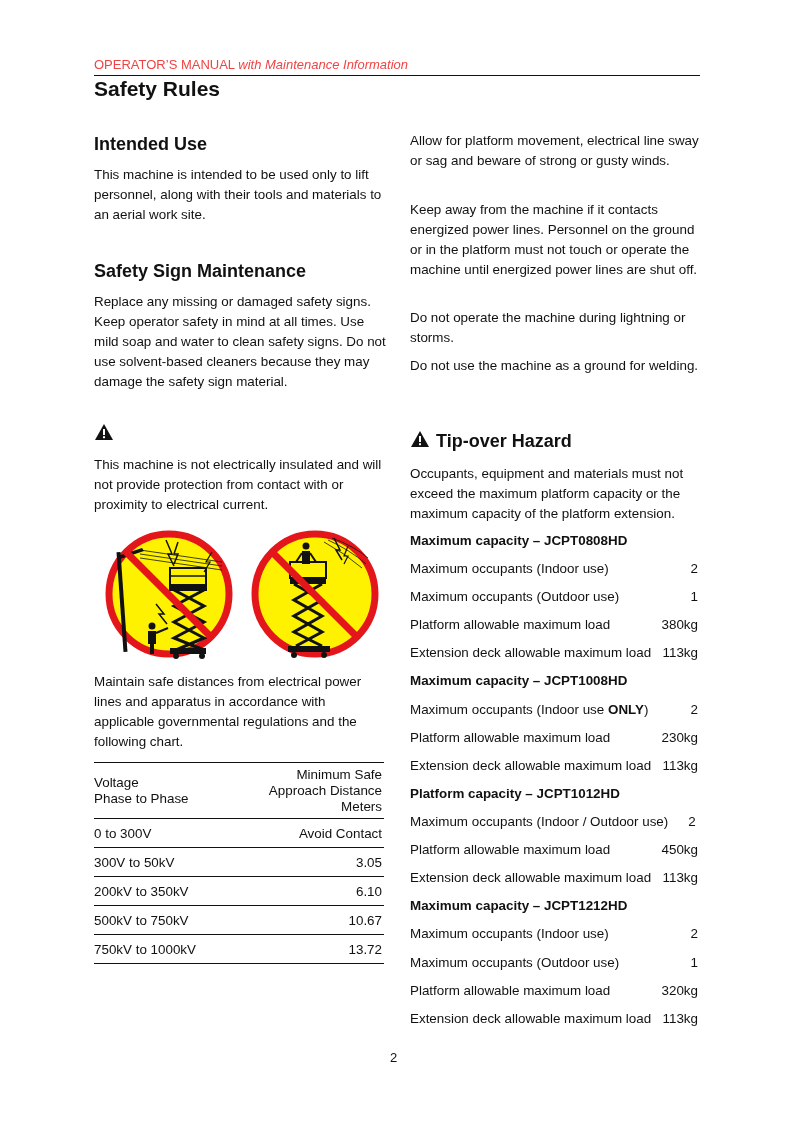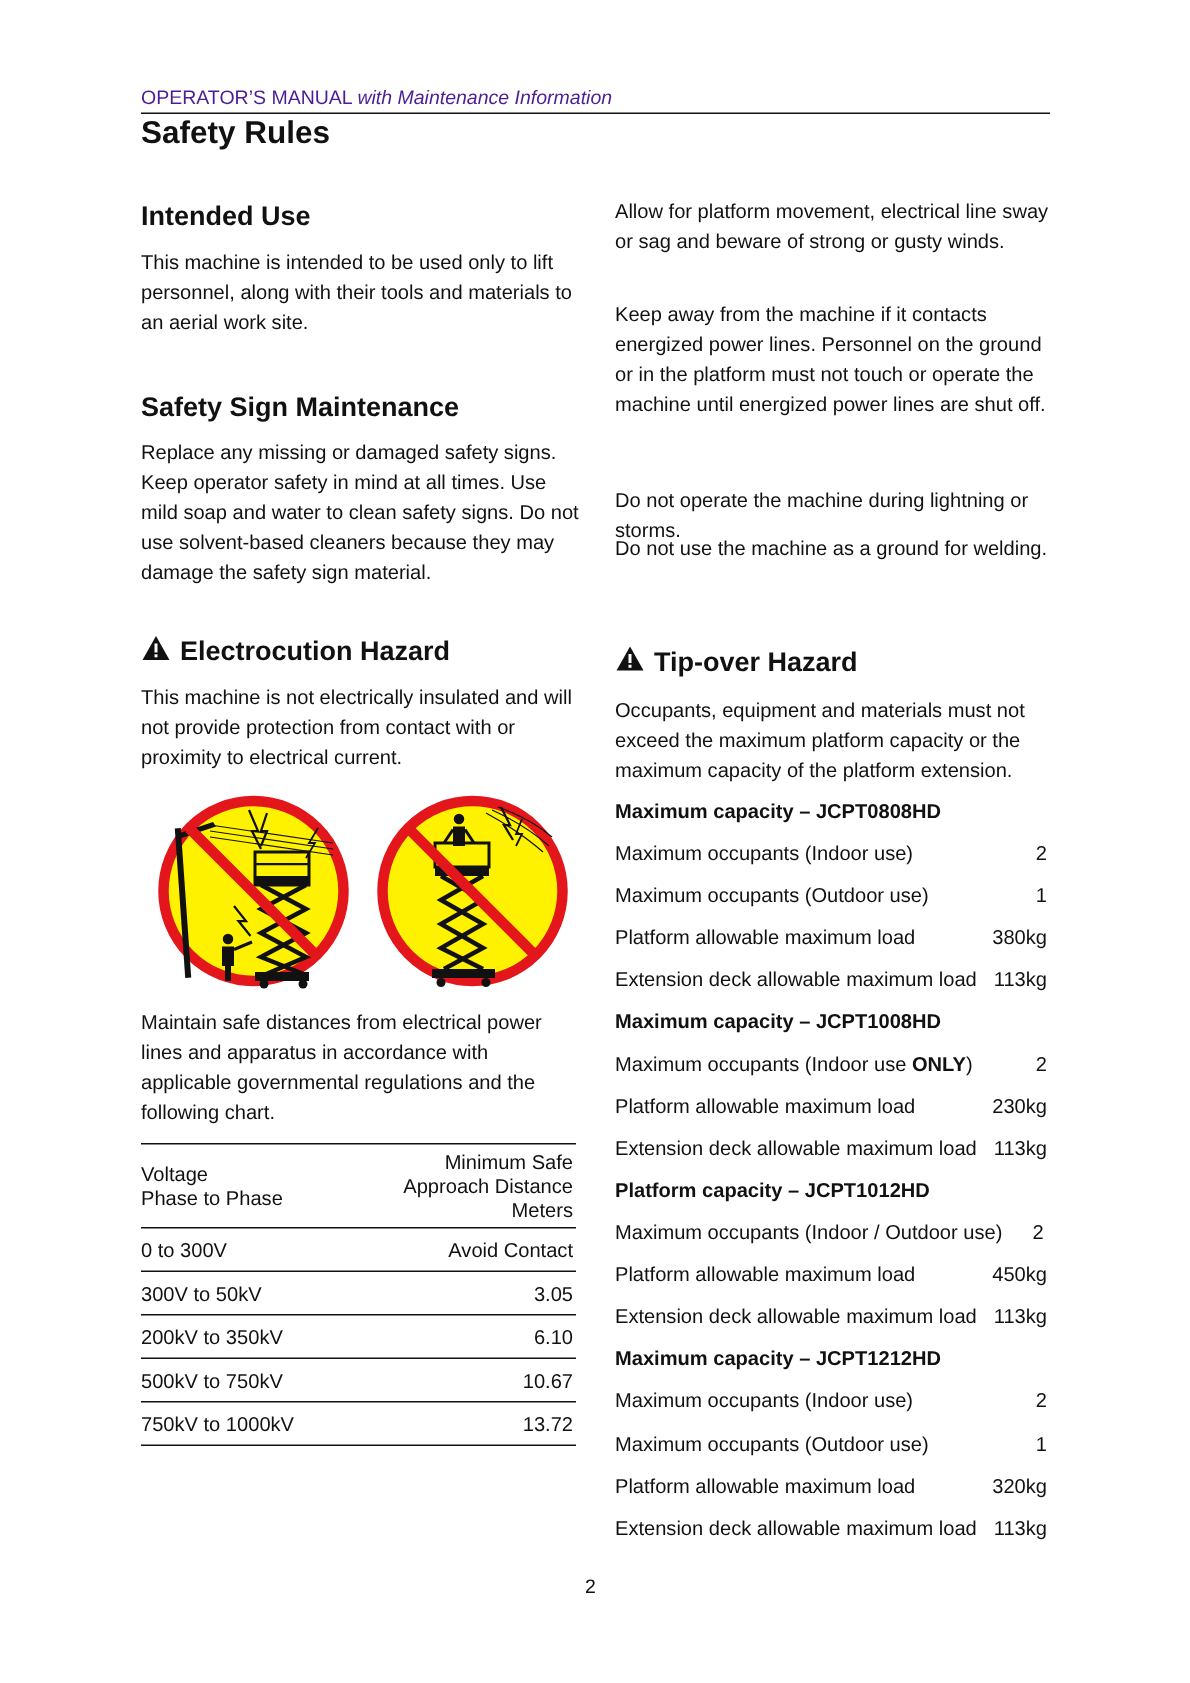--- a/index.html
+++ b/index.html
@@ -2,21 +2,21 @@
 <html><head>
 <meta charset="utf-8">
 <style>
   html, body { margin: 0; padding: 0; background: #ffffff; }
   body {
     width: 793px; height: 1122px; position: relative; overflow: hidden;
     font-family: "Liberation Sans", sans-serif; color: #111;
   }
   .running-head {
     position: absolute; left: 94px; top: 56px; width: 606px;
-    font-size: 13px; line-height: 18px; color: #4c1d95;
+    font-size: 13px; line-height: 18px; color: #ef4444;
     border-bottom: 1.5px solid #111; padding-bottom: 1px;
   }
   .running-head i { font-style: italic; }
   .page-title {
     position: absolute; left: 94px; top: 76px;
     font-size: 21px; font-weight: bold; line-height: 26px;
   }
   .h2 {
     position: absolute; font-size: 18px; font-weight: bold; line-height: 22px;
     white-space: nowrap;
@@ -60,21 +60,21 @@
 <div class="para" style="left:94px; top:165px;">This machine is intended to be used only to lift personnel, along with their tools and materials to an aerial work site.</div>
 
 <div class="h2" style="left:94px; top:260px;">Safety Sign Maintenance</div>
 <div class="para" style="left:94px; top:292px;">Replace any missing or damaged safety signs. Keep operator safety in mind at all times. Use mild soap and water to clean safety signs. Do not use solvent-based cleaners because they may damage the safety sign material.</div>
 
 <div class="h2" style="left:94px; top:423px;">
   <svg class="warn" viewBox="0 0 20 18">
     <path d="M10 1 L19 17 L1 17 Z" fill="#111"></path>
     <rect x="9" y="6" width="2" height="6" fill="#fff"></rect>
     <rect x="9" y="13.2" width="2" height="2" fill="#fff"></rect>
-  </svg><span>Electrocution Hazard</span>
+  </svg>
 </div>
 <div class="para" style="left:94px; top:455px;">This machine is not electrically insulated and will not provide protection from contact with or proximity to electrical current.</div>
 
 <div class="signs">
 
   <svg style="left:0;" width="130" height="134" viewBox="0 0 130 134">
     <circle cx="65" cy="66" r="60" fill="#FFF200" stroke="#E3161B" stroke-width="7"></circle>
 
     <rect x="16" y="24" width="4" height="100" fill="#111" transform="rotate(-4 18 74)"></rect>
     <path d="M14 28 L38 20 L40 23 L16 31 Z" fill="#111"></path>
@@ -162,21 +162,21 @@
       </tr>
     <tr>
         <td class="l">750kV to 1000kV</td>
         <td class="r">13.72</td>
       </tr>
   </tbody>
 </table>
 
 <div class="para" style="left:410px; top:131px;">Allow for platform movement, electrical line sway or sag and beware of strong or gusty winds.</div>
 <div class="para" style="left:410px; top:200px;">Keep away from the machine if it contacts energized power lines. Personnel on the ground or in the platform must not touch or operate the machine until energized power lines are shut off.</div>
-<div class="para" style="left:410px; top:308px;margin-top:16px;">Do not operate the machine during lightning or storms.</div>
+<div class="para" style="left:410px; top:308px;">Do not operate the machine during lightning or storms.</div>
 <div class="para" style="left:410px; top:356px;">Do not use the machine as a ground for welding.</div>
 
 <div class="h2" style="left:410px; top:430px;">
   <svg class="warn" viewBox="0 0 20 18">
     <path d="M10 1 L19 17 L1 17 Z" fill="#111"></path>
     <rect x="9" y="6" width="2" height="6" fill="#fff"></rect>
     <rect x="9" y="13.2" width="2" height="2" fill="#fff"></rect>
   </svg><span>Tip-over Hazard</span>
 </div>
 <div class="para" style="left:410px; top:464px;">Occupants, equipment and materials must not exceed the maximum platform capacity or the maximum capacity of the platform extension.</div>

